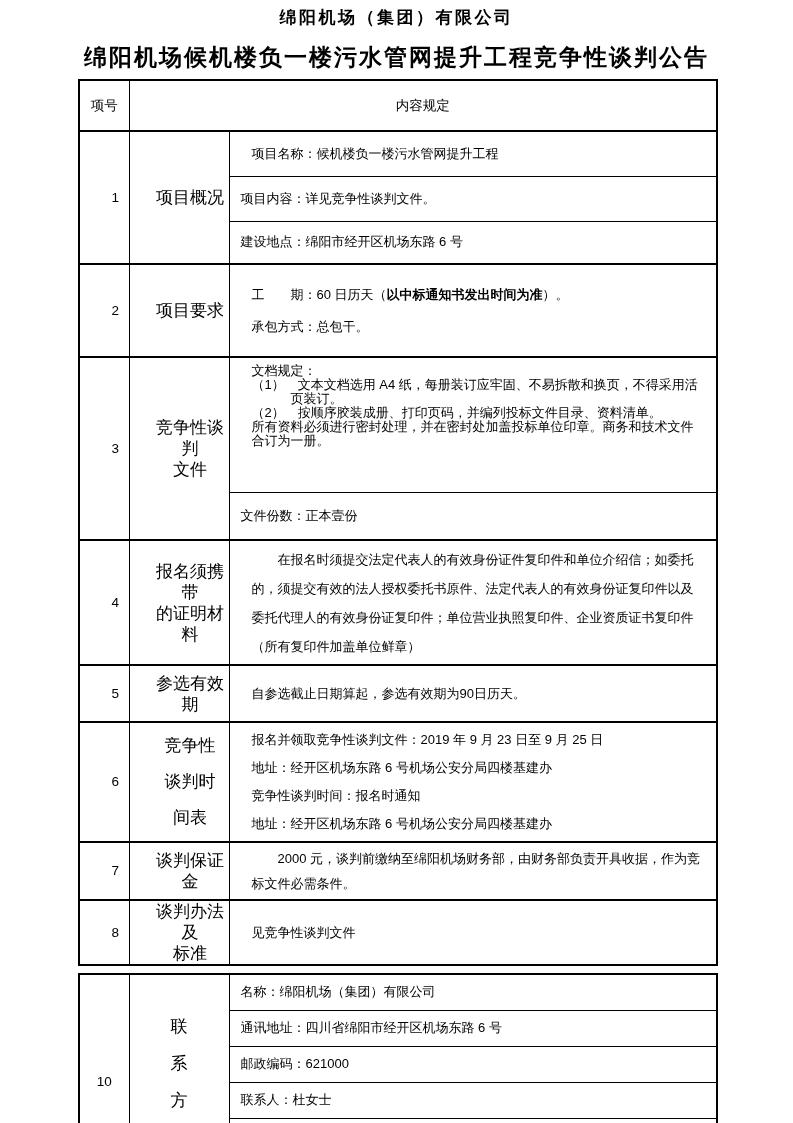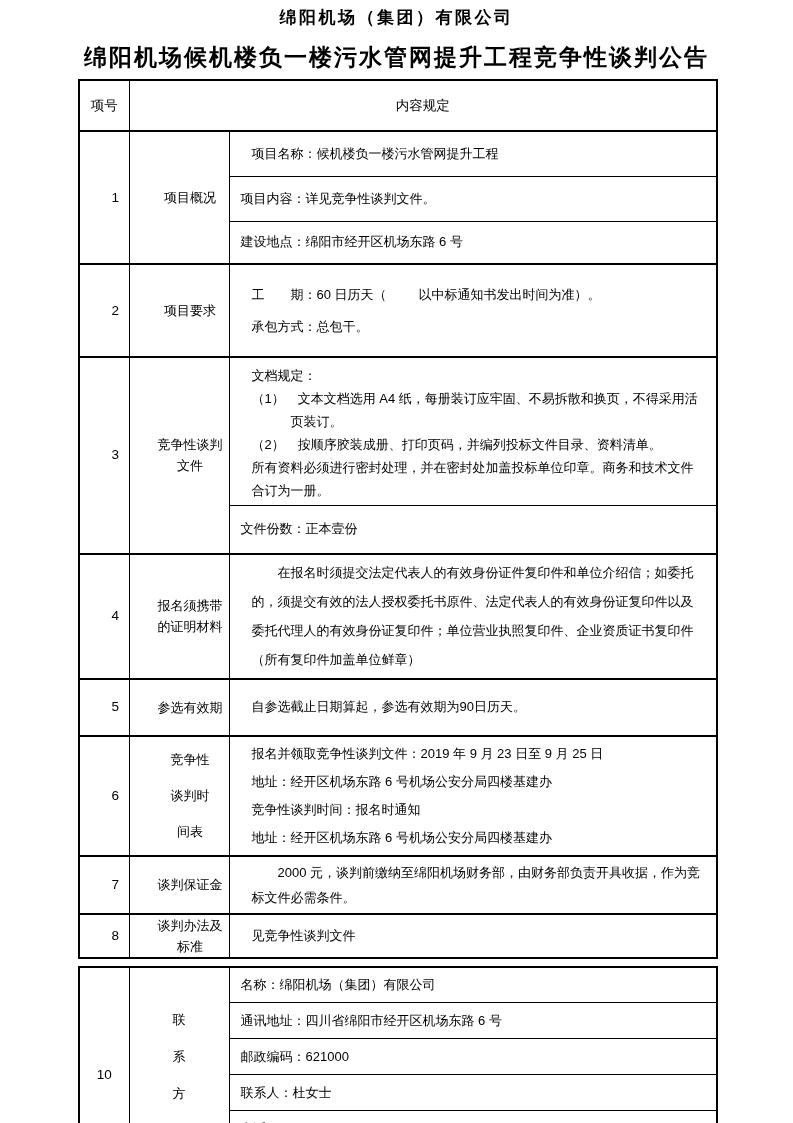--- a/index.html
+++ b/index.html
@@ -25,36 +25,36 @@
   .t2{margin-top:7px;}
   td{
     border:1px solid #000;
     font-size:13px;line-height:18px;
     padding:0;vertical-align:middle;
     overflow:hidden;
   }
   tr.major > td{border-top-width:2px;padding-left:22px;}
   td.num{text-align:center;font-size:13.5px;}
   td.label{
-    text-align:center;font-size:13px;
+    text-align:center;font-size:17px;
     white-space:pre-line;line-height:21px;
   }
   td.label.sp3{line-height:36px;margin-top:44px;}
   td.label.sp4{line-height:37px;}
   td.content{
     padding:3px 3px 3px 11px;
     white-space:pre-line;
   }
   td.content .blk{display:block;}
-  .b{font-weight:normal;margin-left:32px;}
+  .b{font-weight:bold;}
   .lh32{line-height:32px;}
   .lh29{line-height:29px;}
   .lh28{line-height:28px;}
   .lh25{line-height:25px;}
-  .lh22{line-height:23px;margin-left:8px;}
+  .lh22{line-height:14px;margin-left:8px;}
   td.top{vertical-align:top;padding-top:6px;}
   th.hdr{
     border:1px solid #000;font-weight:normal;
     font-size:13.5px;text-align:center;padding:0;
   }
   
   .h33{height:51px}.h45{height:45px}.h44{height:43px}.h93{height:93px}
   .h135{height:135px}.h40{height:48px}.h125{height:125px}.h57{height:57px}
   .h110{height:110px}.h54{height:54px}.h38{height:38px}.h36{height:36px}
 </style>

